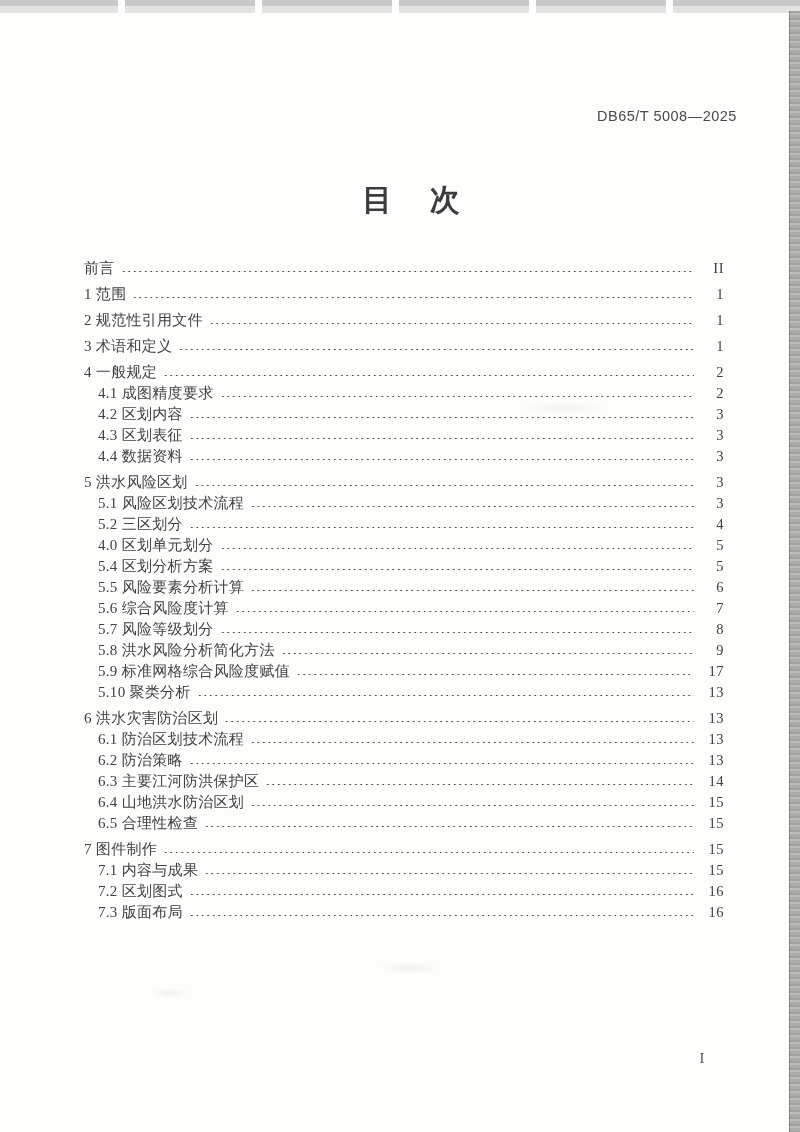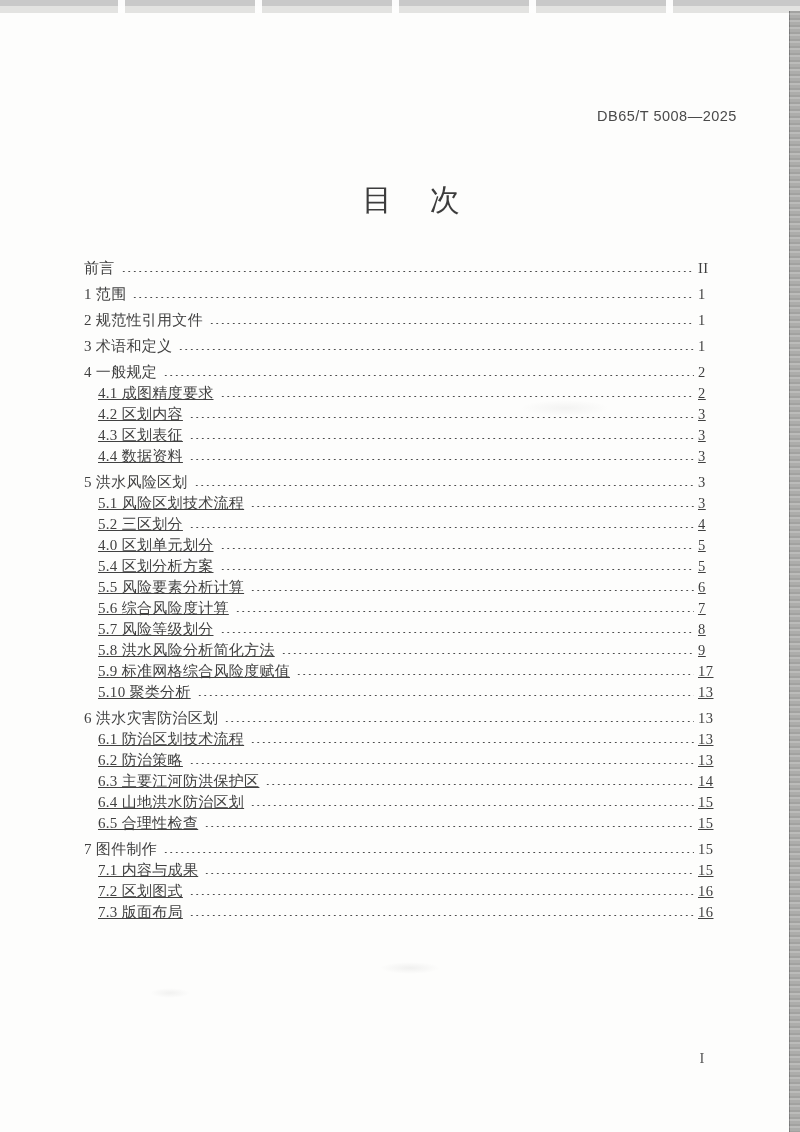--- a/index.html
+++ b/index.html
@@ -34,44 +34,44 @@
   
   .std-number{
     position:absolute;top:107px;left:597px;
     font-family:Liberation Sans, sans-serif;
     font-size:14.5px;line-height:19px;letter-spacing:.5px;
     color:#4a4a4a;white-space:nowrap;
   }
   .doc-title{
     position:absolute;top:184px;left:92px;width:640px;
     text-align:center;font-size:30px;line-height:32px;
-    font-weight:400;letter-spacing:2px;word-spacing:26px;
+    font-weight:700;letter-spacing:2px;word-spacing:26px;
     color:#3c3c3c;margin:0;
   }
   .toc{
     position:absolute;top:253px;left:84px;width:640px;
     display:flex;flex-direction:column;
   }
   .toc-row{
     display:flex;align-items:baseline;
     height:21px;font-size:15px;line-height:21px;
     white-space:nowrap;
   }
   .toc-row.level-0{margin-top:5px;}
-  .toc-row.level-1{padding-left:14px;text-decoration:underline;}
+  .toc-row.level-1{padding-left:14px;}
   .toc-label{letter-spacing:.3px;color:#414141;}
   .toc-leader{
     flex:1;height:3px;margin:0 4px 0 6px;
     background-image:radial-gradient(circle,#4d4d4d 1px,rgba(0,0,0,0) 1.1px);
     background-size:5.5px 3px;
     background-repeat:repeat-x;
     background-position:left bottom;
   }
   .toc-page{
-    min-width:26px;text-align:left;font-size:14.5px;color:#3f3f3f;
+    min-width:26px;text-align:right;font-size:14.5px;color:#3f3f3f;
     letter-spacing:.5px;
   }
   .folio{
     position:absolute;top:1050px;left:688px;width:28px;
     text-align:center;font-size:14.5px;color:#555;
   }
 </style>
 </head>
 <body>
 

